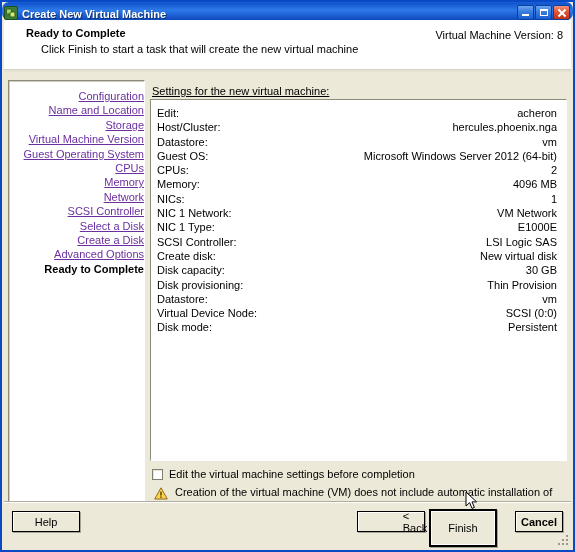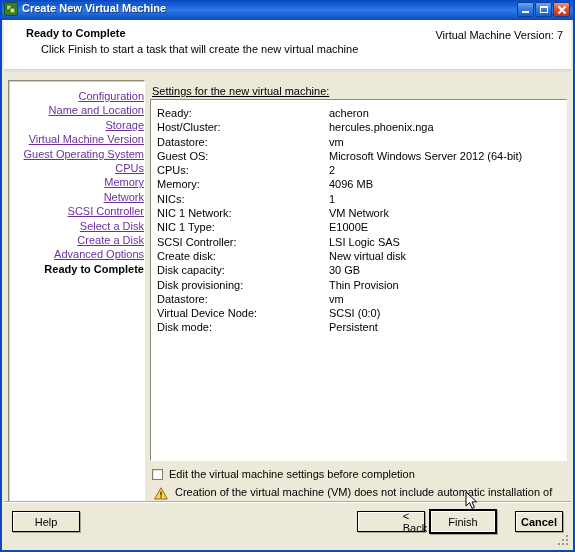--- a/index.html
+++ b/index.html
@@ -15,21 +15,21 @@
     position:absolute;left:0;top:0;width:575px;height:552px;
     box-sizing:border-box;
     border:2px solid #0a49c4;
     background:#ece9d8;
   }
 
   
   #titlebar{
     position:absolute;left:0;top:0;right:0;height:18px;
     background:linear-gradient(to bottom,#1b64d6 0%,#1255cf 8%,#2d7ae8 45%,#1f63d8 70%,#0f49bb 100%);
-    display:flex;align-items:flex-start;
+    display:flex;align-items:flex-end;border-radius:7px;
   }
   #titlebar .tb-icon{
     width:14px;height:14px;margin-left:2px;margin-right:4px;
     position:relative;flex:0 0 auto;
   }
   #titlebar .tb-title{
     color:#fff;font-weight:bold;font-size:11px;
     text-shadow:1px 1px 0 rgba(0,0,0,.45);
     white-space:nowrap;flex:1 1 auto;
   }
@@ -120,21 +120,21 @@
     overflow:hidden;
   }
   #settingsbox table{
     border-collapse:collapse;margin:6px 0 0 6px;table-layout:fixed;width:400px;
   }
   #settingsbox td{
     font-size:11px;line-height:14.3px;padding:0;color:#000;
     white-space:nowrap;vertical-align:top;
   }
   #settingsbox td.k{width:172px;}
-  #settingsbox td.v{width:228px;}
+  #settingsbox td.v{width:228px;text-align:right;}
 
   
   #editrow{
     position:absolute;left:2px;top:388px;display:flex;align-items:flex-start;
   }
   .wincheck{
     width:11px;height:11px;box-sizing:border-box;
     border:1px solid #7f7f6e;background:#fff;
     margin:1px 6px 0 0;flex:0 0 auto;cursor:pointer;
     box-shadow:1px 1px 0 #e8e6d8 inset;
@@ -162,21 +162,21 @@
     font-family:"Liberation Sans","DejaVu Sans",sans-serif;
     font-size:11px;color:#000;
     display:flex;align-items:center;justify-content:center;
     cursor:pointer;
     box-shadow:1px 1px 0 #a6a494, inset 1px 1px 0 #ffffff;
   }
   .btn.help{left:8px;width:68px;}
   .btn.back{right:146px;width:68px;padding-left:48px;}
   .btn.cancel{right:8px;width:48px;font-weight:bold;}
   .btn.finish{
-    right:74px;width:68px;top:7px;height:25px;
+    right:74px;width:68px;top:7px;height:38px;
     border:2px solid #000;
   }
   .btn.finish .inner{
     width:100%;height:100%;box-sizing:border-box;
     border:1px solid #ffffff;
     display:flex;align-items:center;justify-content:center;
     background:#ece9d8;
   }
 
   
@@ -208,21 +208,21 @@
       <div class="tbbtn close">
           <span class="x1"></span>
           <span class="x2"></span>
         </div>
     </div>
   </div>
 
   <div id="header">
     <div class="hdr-title">Ready to Complete</div>
     <div class="hdr-sub">Click Finish to start a task that will create the new virtual machine</div>
-    <div class="hdr-right">Virtual Machine Version: 7</div>
+    <div class="hdr-right">Virtual Machine Version: 8</div>
     <div class="hdr-rule"></div>
   </div>
 
   <div id="bodyarea">
 
     <div id="sidebar">
       <div class="steps" id="steps-host">
           <span class="step">Configuration</span>
           <span class="step">Name and Location</span>
           <span class="step">Storage</span>
@@ -239,21 +239,21 @@
         </div>
     </div>
 
     <div id="content">
       <div class="settings-label">Settings for the new virtual machine:</div>
 
       <div id="settingsbox">
         <table>
           <tbody id="settings-host">
               <tr>
-                <td class="k">Ready:</td>
+                <td class="k">Edit:</td>
                 <td class="v">acheron</td>
               </tr>
               <tr>
                 <td class="k">Host/Cluster:</td>
                 <td class="v">hercules.phoenix.nga</td>
               </tr>
               <tr>
                 <td class="k">Datastore:</td>
                 <td class="v">vm</td>
               </tr>

